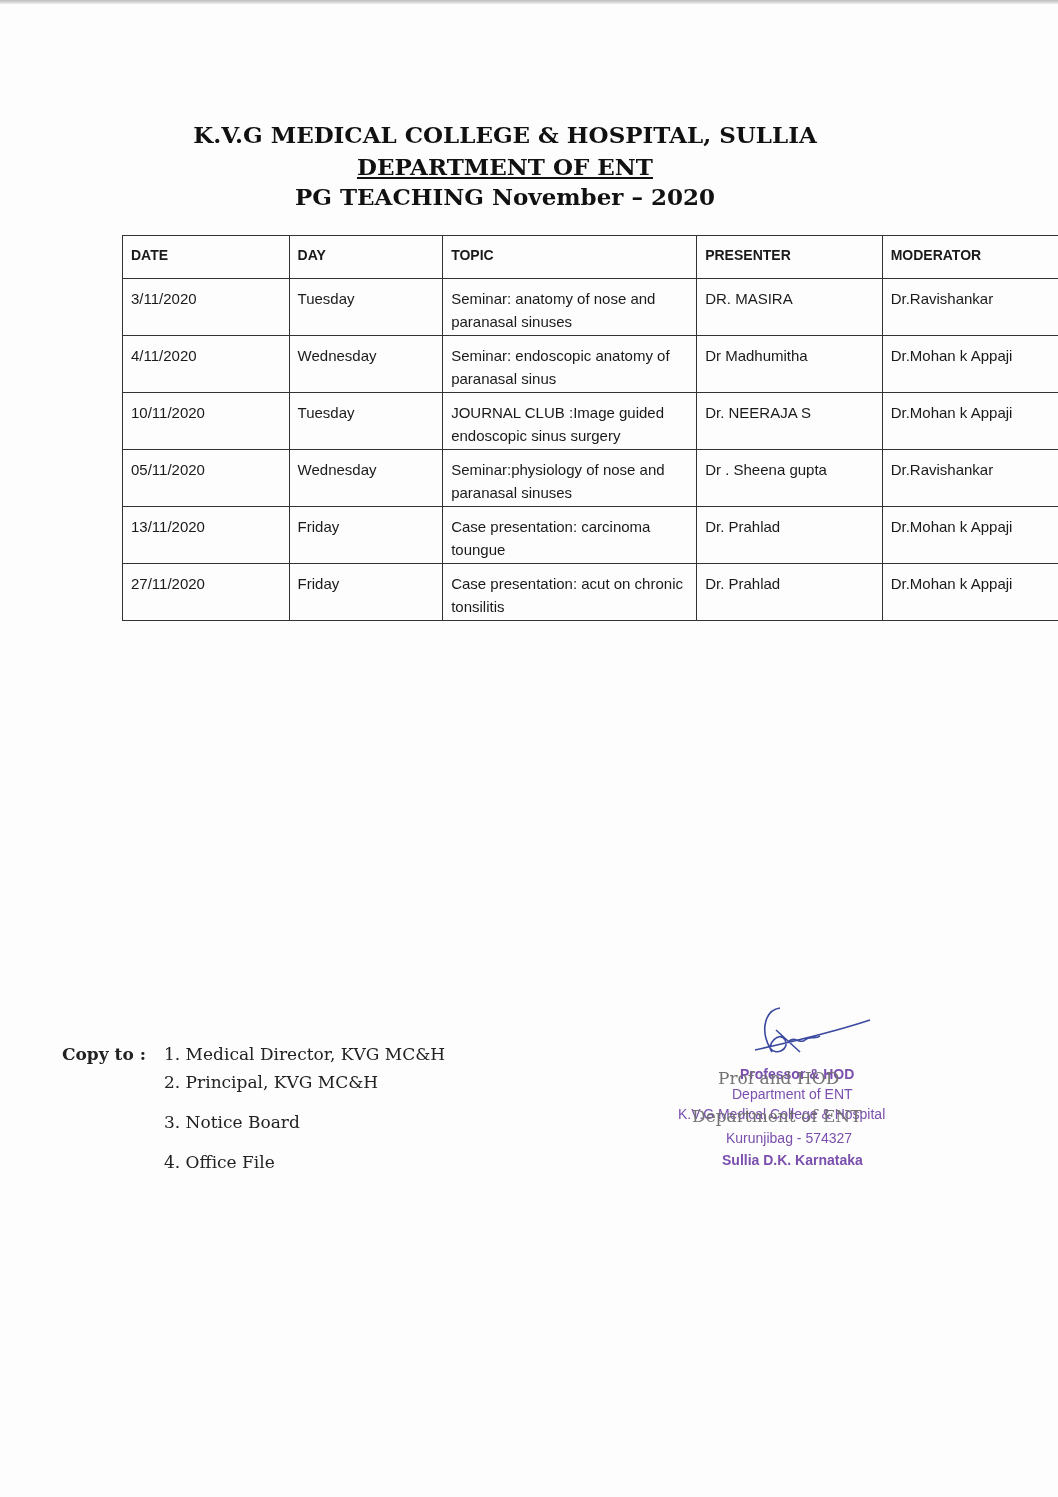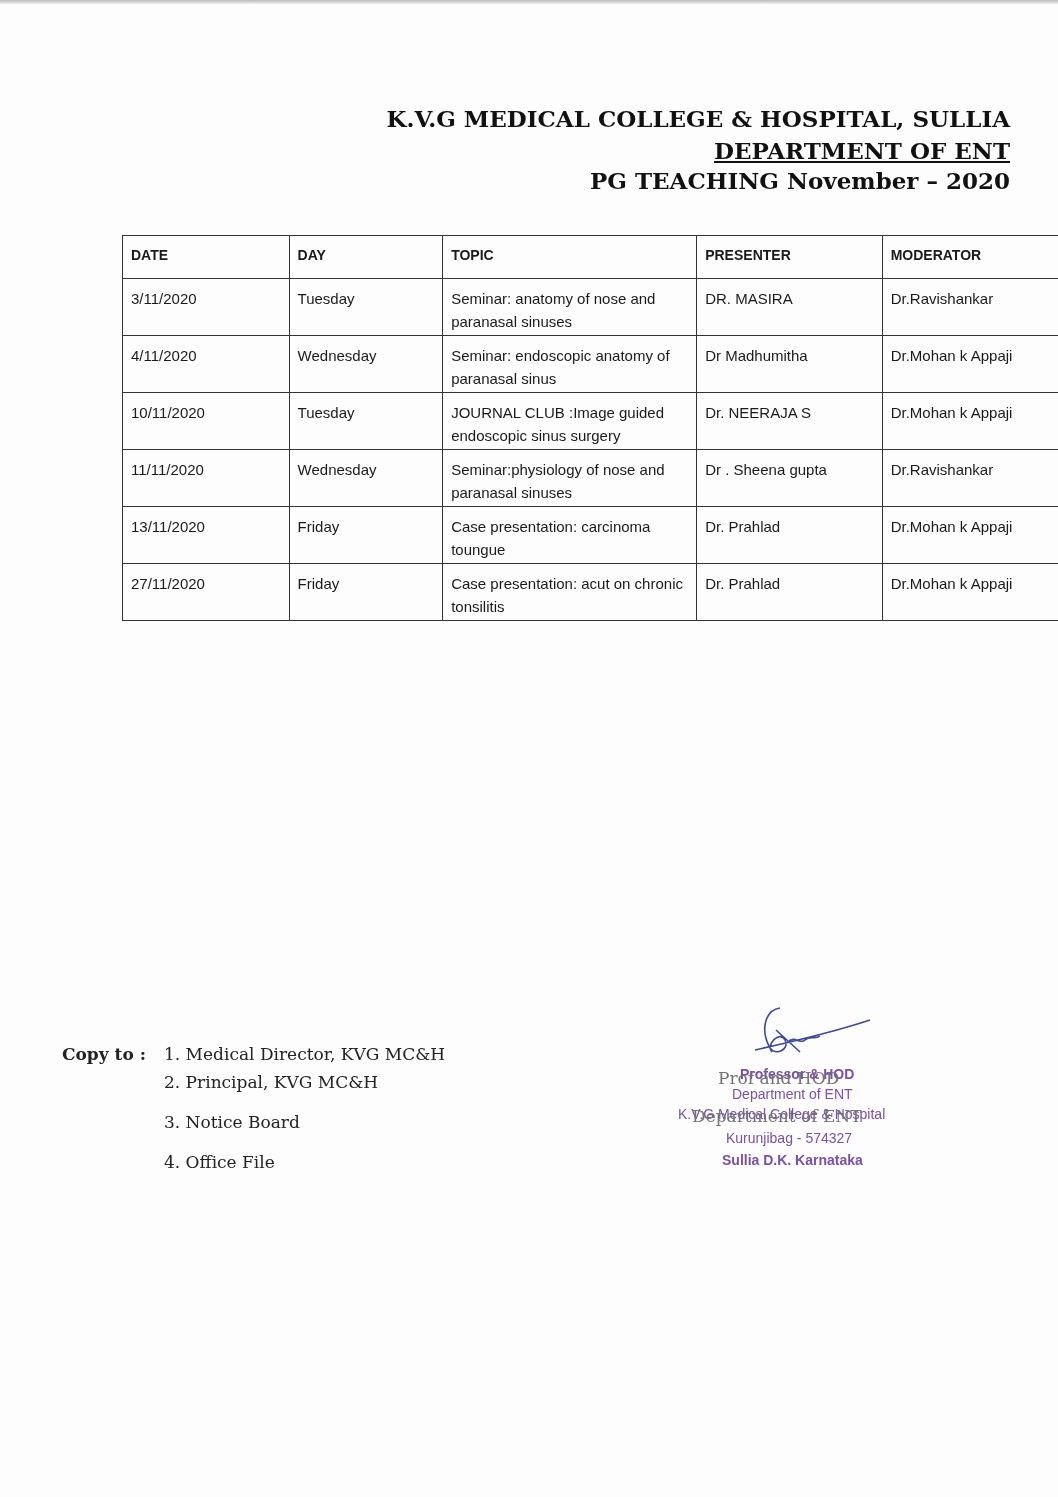--- a/index.html
+++ b/index.html
@@ -1,18 +1,18 @@
 <!DOCTYPE html>
 <html><head>
 <meta charset="utf-8">
 <style>
   html,body{margin:0;padding:0;}
   body{width:1058px;height:1497px;background:#fdfdfd;position:relative;overflow:hidden;font-family:"Liberation Sans",sans-serif;color:#1a1a1a;}
   .topline{position:absolute;left:0;top:0;width:1058px;height:4px;background:linear-gradient(#bbb,#eee);}
-  .hdr{position:absolute;left:0;width:1010px;text-align:right;font-family:"DejaVu Serif",serif;font-weight:bold;color:#111;}
+  .hdr{position:absolute;left:0;width:1010px;text-align:center;font-family:"DejaVu Serif",serif;font-weight:bold;color:#111;margin-top:16px;}
   .h1{top:105px;font-size:23px;}
   .h2{top:137px;font-size:23px;text-decoration:underline;}
   .h3{top:167px;font-size:23px;}
   table{position:absolute;left:122px;top:235px;width:958px;border-collapse:collapse;font-size:15px;}
   td,th{border:1.5px solid #333;vertical-align:top;text-align:left;padding:8px 8px 2px 8px;line-height:23px;font-weight:normal;}
   th{font-weight:bold;font-size:14px;height:32px;}
   .c1{width:124px;}.c2{width:113px;}.c3{width:198px;}.c4{width:140px;}.c5{width:150px;}
   .copy{position:absolute;left:62px;top:1044px;font-family:"DejaVu Serif",serif;font-size:17px;color:#222;}
   .copy .lbl{font-weight:bold;display:inline-block;width:102px;}
   .copy .li{position:absolute;left:102px;white-space:nowrap;}
@@ -56,21 +56,21 @@
         <td>Dr.Mohan k Appaji</td>
       </tr>
       <tr>
         <td>10/11/2020</td>
         <td>Tuesday</td>
         <td>JOURNAL CLUB :Image guided endoscopic sinus surgery</td>
         <td>Dr. NEERAJA S</td>
         <td>Dr.Mohan k Appaji</td>
       </tr>
       <tr>
-        <td>11/11/2020</td>
+        <td>05/11/2020</td>
         <td>Wednesday</td>
         <td>Seminar:physiology of nose and paranasal sinuses</td>
         <td>Dr . Sheena gupta</td>
         <td>Dr.Ravishankar</td>
       </tr>
       <tr>
         <td>13/11/2020</td>
         <td>Friday</td>
         <td>Case presentation: carcinoma  toungue</td>
         <td>Dr. Prahlad</td>

